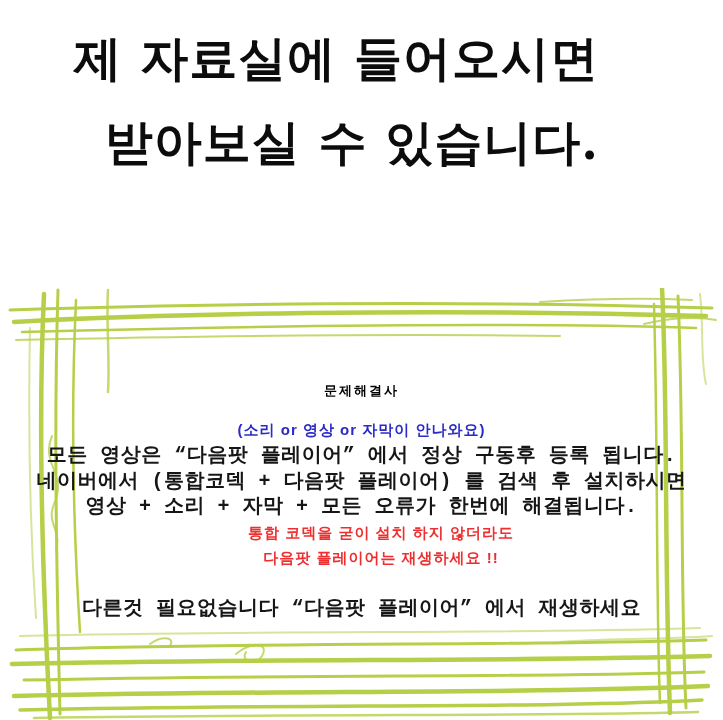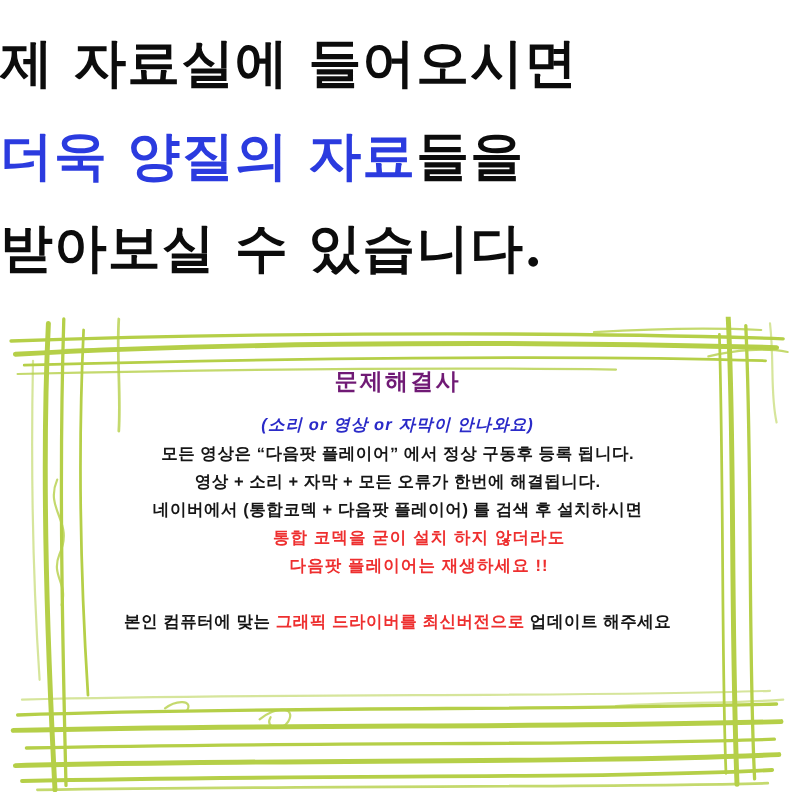--- a/index.html
+++ b/index.html
@@ -17,21 +17,21 @@
     height: 720px;
     background: #ffffff;
   }
 
   
   .top-banner {
     position: absolute;
     top: 16px;
     left: 0;
     width: 599px;
-    text-align: left;
+    text-align: right;
     font-family: "DejaVu Serif", "Liberation Serif", serif;
     color: #0c0c0c;
   }
   .banner-line {
     font-size: 48px;
     line-height: 84px;
     font-weight: 600;
     letter-spacing: 1px;
     white-space: nowrap;
   }
@@ -59,58 +59,58 @@
   .info-content {
     position: absolute;
     top: 334px;
     left: 0;
     width: 723px;
     text-align: center;
     color: #161616;
     font-weight: bold;
   }
   .box-title {
-    font-size: 21px;
+    font-size: 13px;
     letter-spacing: 2px;
     line-height: 28px;
     margin-bottom: 12px;
-    color: #701a75;
+    color: #000000;
+    margin-top: 43px;
   }
   .sec-heading {
     font-size: 15px;
     line-height: 26px;
     color: #2b2bc8;
     letter-spacing: 1px;
-    font-style: italic;
   }
   .body-line {
-    font-size: 15px;
+    font-size: 20px;
     line-height: 25.5px;
     letter-spacing: 0.5px;
     white-space: nowrap;
+    font-family: Liberation Mono, monospace;
   }
   .warning-line {
     font-size: 15px;
     line-height: 25.5px;
     letter-spacing: 1px;
     color: #ee2f2f;
     white-space: nowrap;
     padding-left: 39px;
   }
   .section-gap { height: 25px; }
   .red-inline { color: #ee2f2f; }
 </style>
 </head>
 <body>
 
 <div class="stage">
 
   <div class="top-banner">
     <div class="banner-line">제 자료실에 들어오시면</div>
-    <div class="banner-line"><span class="banner-highlight">더욱 양질의 자료</span><span>들을</span></div>
     <div class="banner-line">받아보실 수 있습니다.</div>
   </div>
 
   <div class="frame-wrap">
     <svg width="723" height="432" viewBox="0 0 723 432" xmlns="http://www.w3.org/2000/svg">
 
       <path class="fs" stroke-width="4.5" d="M14,34 C160,26 420,20 706,28"></path>
       <path class="fs" stroke-width="3" d="M10,22 C180,16 460,12 712,20"></path>
       <path class="fs" stroke-width="2.5" d="M22,44 C240,38 520,34 696,40"></path>
       <path class="fs fs-light" stroke-width="2" d="M60,30 C300,24 560,22 700,30"></path>
@@ -142,26 +142,26 @@
       <path class="fs fs-mid" stroke-width="2" d="M150,356 C160,348 176,348 170,358"></path>
     </svg>
   </div>
 
   <div class="info-content">
     <div class="box-title">문제해결사</div>
 
     <div>
       <div class="sec-heading">(소리 or 영상 or 자막이 안나와요)</div>
       <div class="body-line">모든 영상은  “다음팟 플레이어”  에서 정상 구동후 등록 됩니다.</div>
+      <div class="body-line">네이버에서 (통합코덱 + 다음팟 플레이어) 를 검색 후 설치하시면</div>
       <div class="body-line">영상 + 소리 + 자막 + 모든 오류가 한번에 해결됩니다.</div>
-      <div class="body-line">네이버에서 (통합코덱 + 다음팟 플레이어) 를 검색 후 설치하시면</div>
       <div class="warning-line">통합 코덱을 굳이 설치 하지 않더라도</div>
       <div class="warning-line">다음팟 플레이어는 재생하세요 !!</div>
     </div>
 
     <div class="section-gap"></div>
 
     <div>
-      <div class="body-line"><span>본인 컴퓨터에 맞는 </span><span class="red-inline">그래픽 드라이버를 최신버전으로</span><span> 업데이트 해주세요</span></div>
+      <div class="body-line">다른것 필요없습니다  “다음팟 플레이어” 에서 재생하세요</div>
     </div>
   </div>
 
 </div>
 
 </body></html>

